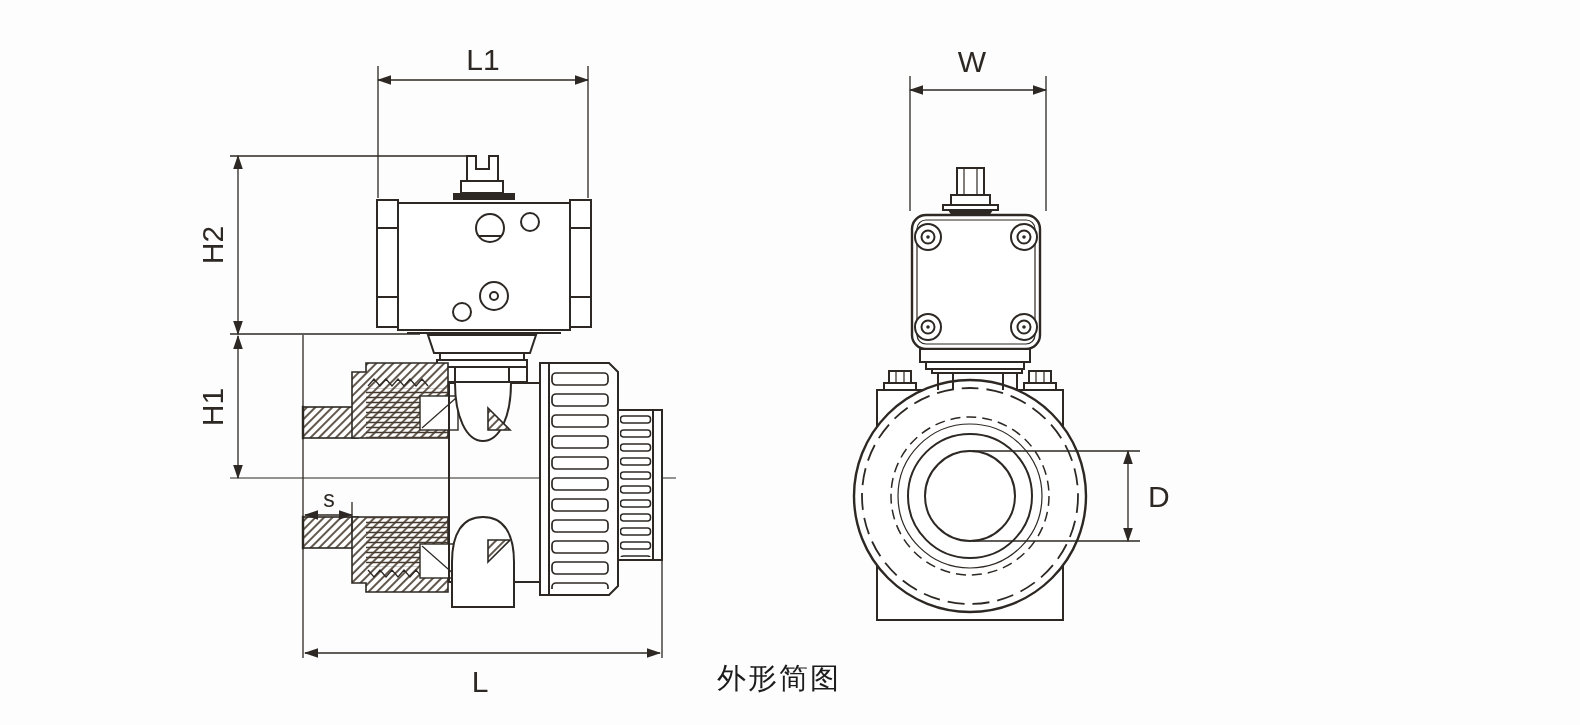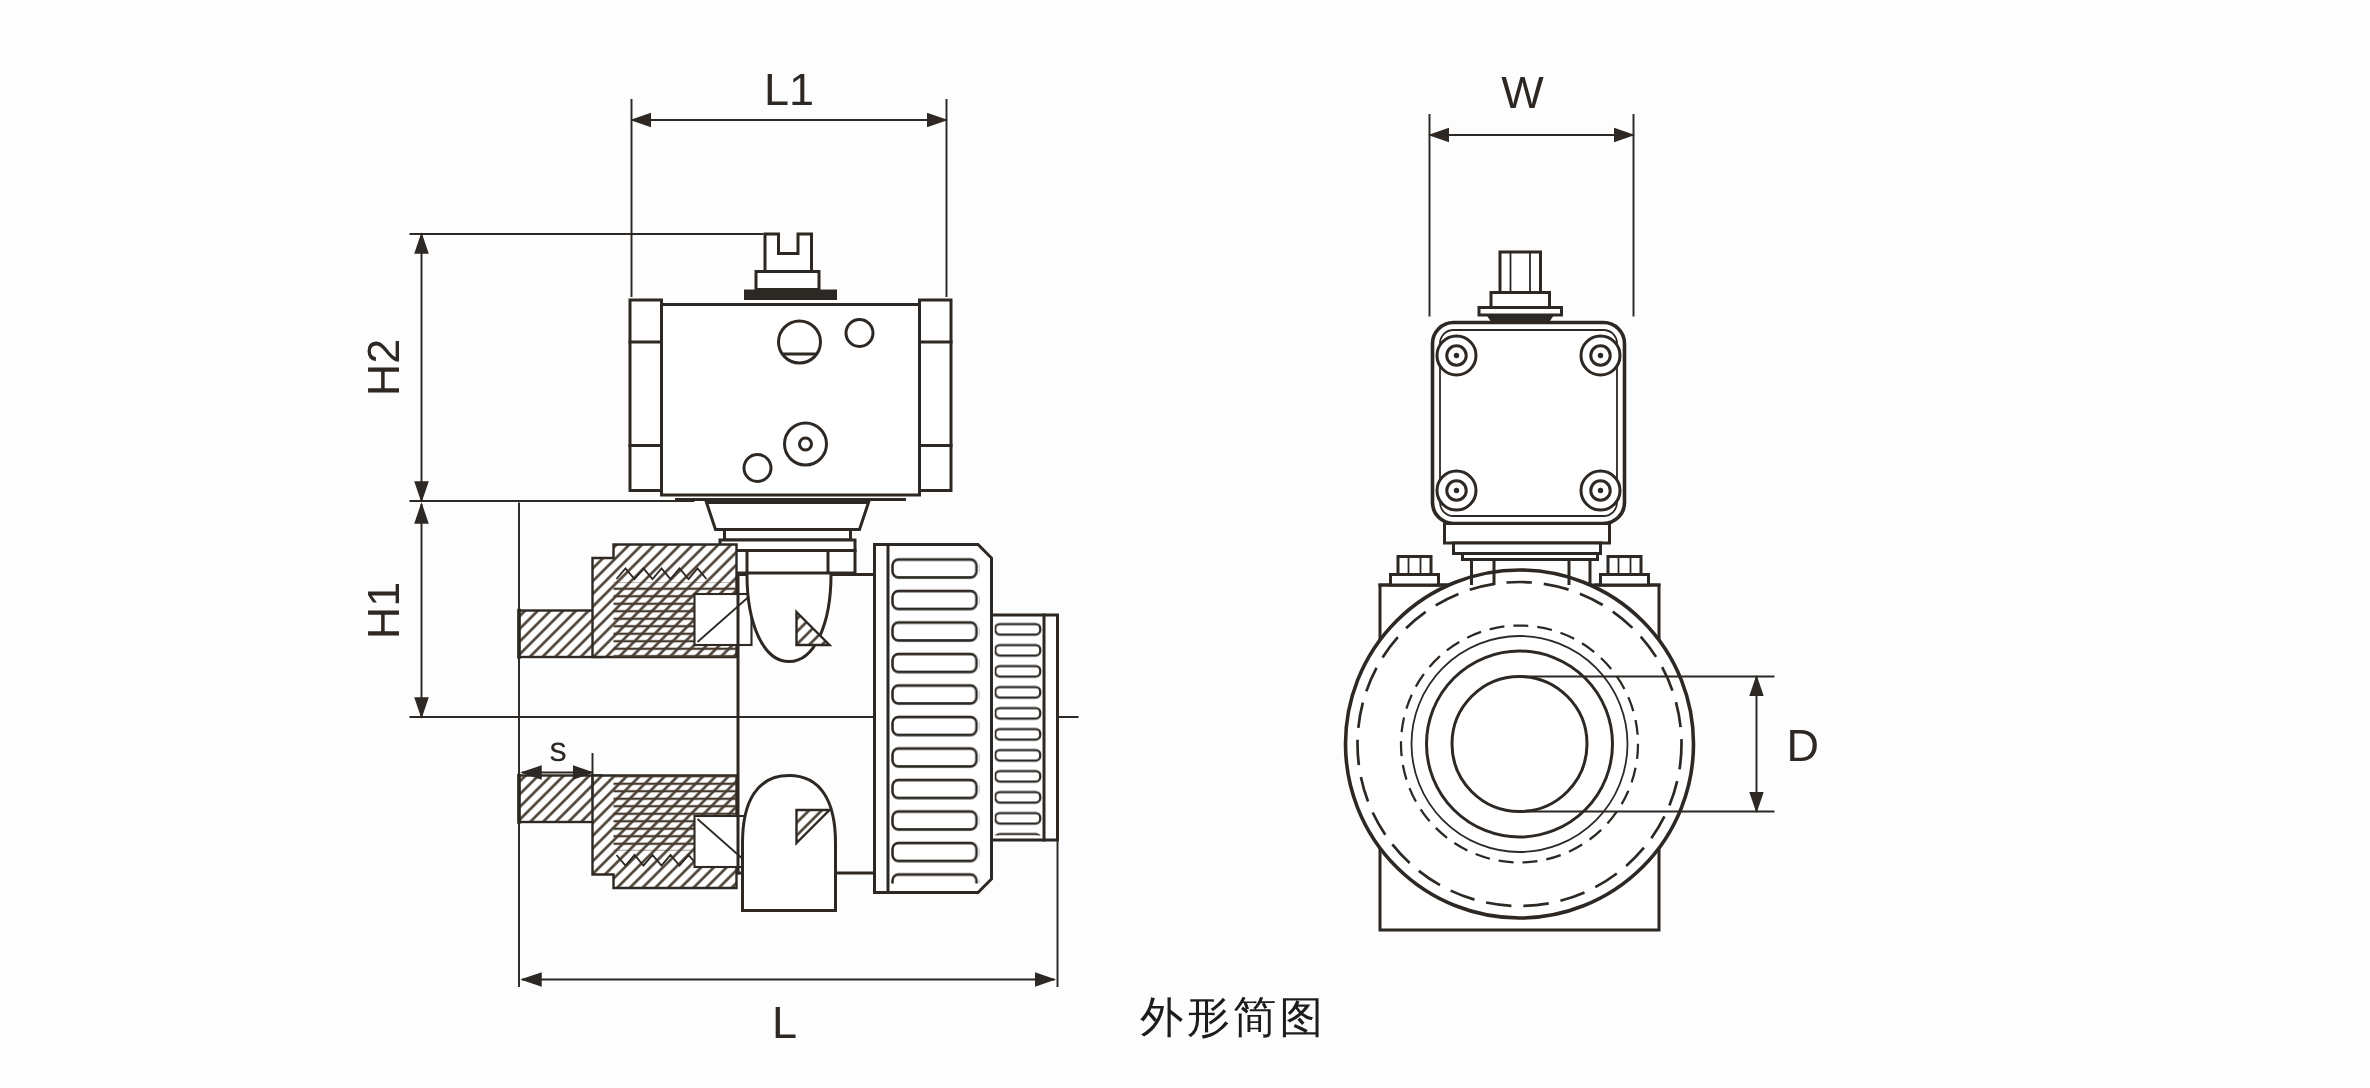--- a/index.html
+++ b/index.html
@@ -1,21 +1,21 @@
 <!DOCTYPE html>
 <html style="--line: #2d2823; --hatch: #463a2e; --background: #fdfdfd;"><head>
 <meta charset="utf-8">
 <style>
   :root{
     --line:#2d2823;
     --hatch:#463a2e;
     --background:#fdfdfd;
   }
   html,body{margin:0;padding:0;background:var(--background);}
-  .canvas{width:1516px;height:725px;position:relative;background:var(--background);overflow:hidden;margin-left:43px;}
+  .canvas{width:1516px;height:725px;position:relative;background:var(--background);overflow:hidden;}
   svg{display:block;}
   .ln{stroke:var(--line);fill:none;stroke-width:2;stroke-linecap:square;}
   .lt{stroke:var(--line);fill:none;stroke-width:2.4;stroke-linecap:square;}
   .thin{stroke:var(--line);fill:none;stroke-width:1.2;}
   .dim{stroke:var(--line);fill:none;stroke-width:1.3;}
   .fw{fill:#fff;}
   .dark{fill:var(--line);stroke:none;}
   .hf{fill:url(#hatch);stroke:var(--line);stroke-width:1.6;}
   .hl{fill:url(#hlines);stroke:none;}
   .seat{fill:#fff;stroke:var(--line);stroke-width:1.4;}

